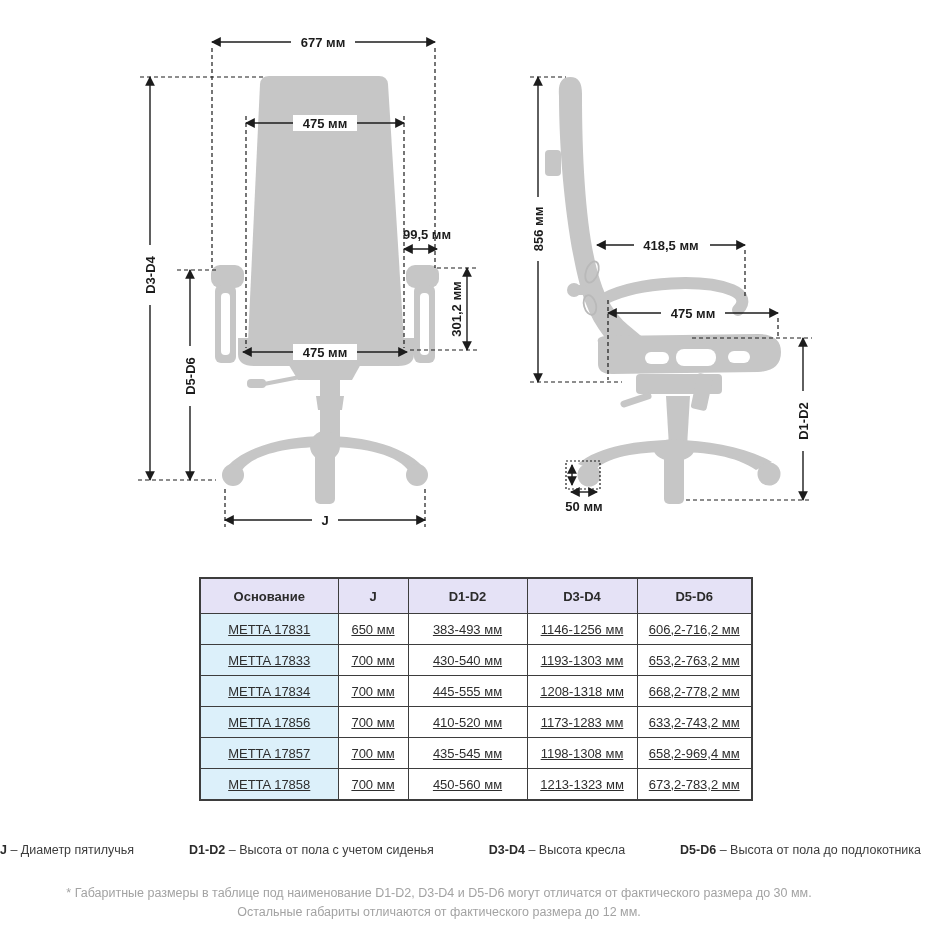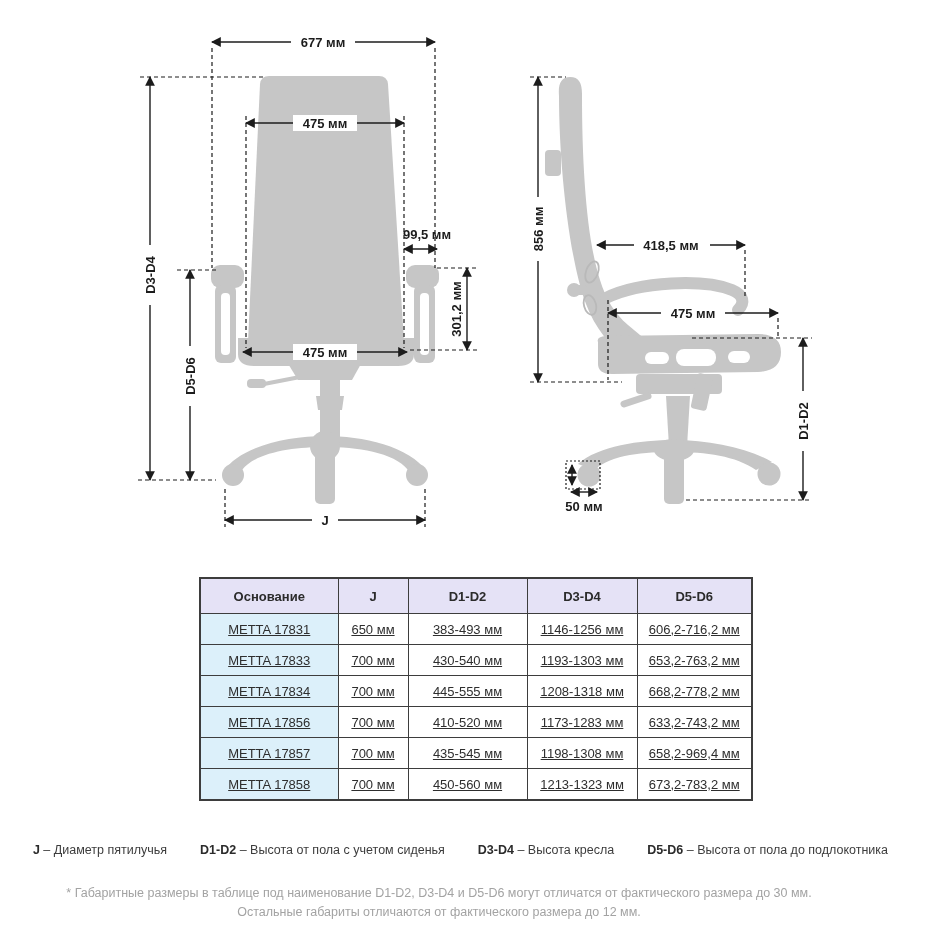--- a/index.html
+++ b/index.html
@@ -16,21 +16,21 @@
   .outline{fill:none;stroke:#b9b9b9;stroke-width:1.8;}
 
   table.spec{position:absolute;left:199px;top:577px;border-collapse:collapse;table-layout:fixed;
              border:2px solid #3d3d3d;}
   table.spec th,table.spec td{border:1px solid #3d3d3d;text-align:center;vertical-align:middle;
              font-size:13px;padding:0;}
   table.spec th{height:34px;font-weight:bold;background:#e5e2f6;color:#2b2b2b;}
   table.spec td{height:30px;color:#2e2e2e;background:#fff;text-decoration:underline;}
   table.spec td.model{background:#dcf0fa;}
 
-  .legend{position:absolute;left:0;top:843px;width:921px;display:flex;justify-content:center;
+  .legend{position:absolute;left:0;top:843px;width:921px;display:flex;justify-content:space-between;
           gap:33px;font-size:12.5px;color:#3c3c3c;}
   .legend .item{white-space:nowrap;}
   .legend .key{font-weight:bold;color:#2b2b2b;}
 
   .footnote{position:absolute;left:0;top:884px;width:878px;text-align:center;
             font-size:12.5px;line-height:19px;color:#a3a3a3;}
 </style>
 </head>
 <body>
 

